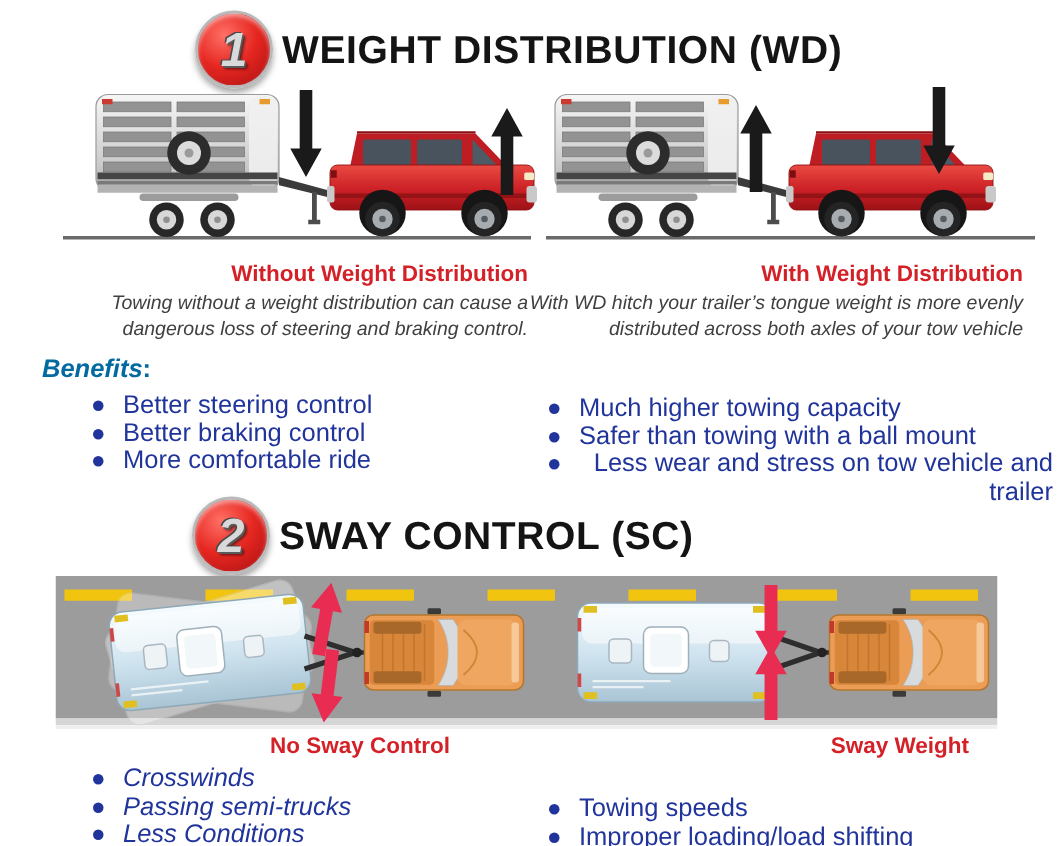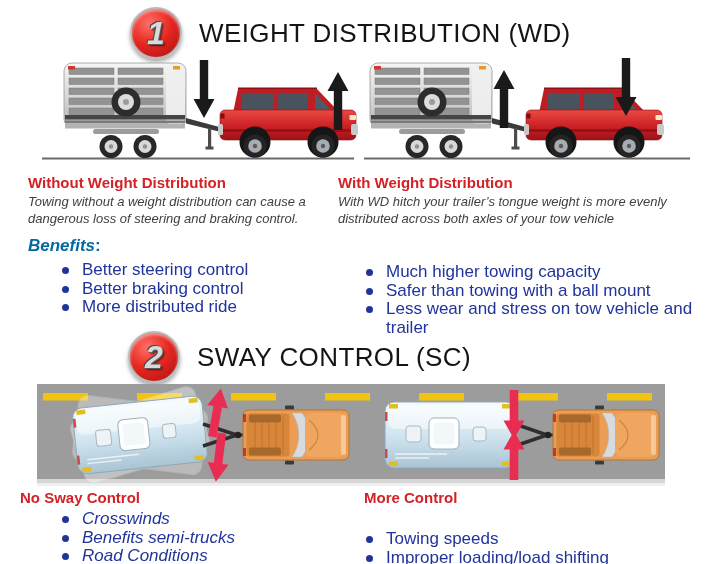--- a/index.html
+++ b/index.html
@@ -18,42 +18,42 @@
     border:2px solid #b9b9b9;
     box-shadow:0 3px 4px rgba(0,0,0,.35), inset 0 2px 3px rgba(255,255,255,.5);
     display:flex; align-items:center; justify-content:center; flex:0 0 auto;
   }
   .badge span {
     font-size:32px; font-weight:bold; font-style:italic; color:#d9d9d9;
     text-shadow:-1px -1px 0 #4a4a4a, 1px 1px 0 #5a5a5a, 2px 2px 2px rgba(0,0,0,.6);
     line-height:1;
   }
   .sec-title {
-    margin-left:17px; font-size:26px; font-weight:normal; color:#141414;
+    margin-left:6px; font-size:26px; font-weight:bold; color:#141414;
     letter-spacing:.4px; white-space:nowrap;
   }
   
-  .caption { position:absolute; text-align:left; }
+  .caption { position:absolute; text-align:right; }
   .cap-wo  { left:28px;  top:174px; width:324px; }
   .cap-w   { left:338px; top:174px; width:344px; }
   .red-head { font-size:15px; font-weight:bold; color:#d42127; margin-bottom:3px; }
   .desc { font-size:13px; color:#404040; line-height:1.28;font-style:italic; }
   
   .benefits-head {
     position:absolute; left:28px; top:236px;
     font-size:17px; font-weight:bold; color:#0369a1;
   }
   .benefits-head .it { font-style:italic; }
   .blist { position:absolute; list-style:none; }
   .blist li { display:flex; align-items:flex-start; line-height:18.5px;
               font-size:17px; color:#20349b; }
   .blist .dot { width:7px; height:7px; border-radius:50%; background:#20349b;
                 margin:6px 13px 0 0; flex:0 0 auto; }
   .ul1-left  { left:62px;  top:261px; width:300px; }
-  .ul1-right { left:366px; top:263px; width:336px; }
+  .ul1-right { left:366px; top:263px; width:336px;text-align:right; }
   .ul2-left  { left:62px;  top:510px; width:300px;font-style:italic; }
   .ul2-right { left:366px; top:530px; width:336px; }
   
   .cap-nsc { left:20px;  top:489px; width:280px; }
   .cap-sc  { left:364px; top:489px; width:282px; }
   
   .sv-scenes { position:absolute; left:36px; top:58px; }
   .road      { position:absolute; left:37px; top:384px; }
 </style>
 </head>
@@ -175,21 +175,21 @@
     <li>
         <span class="dot"></span>
         <span>Better steering control</span>
       </li>
     <li>
         <span class="dot"></span>
         <span>Better braking control</span>
       </li>
     <li>
         <span class="dot"></span>
-        <span>More distributed ride</span>
+        <span>More comfortable ride</span>
       </li>
   </ul>
   <ul class="blist ul1-right">
     <li>
         <span class="dot"></span>
         <span>Much higher towing capacity</span>
       </li>
     <li>
         <span class="dot"></span>
         <span>Safer than towing with a ball mount</span>
@@ -286,35 +286,35 @@
       <use href="#tvTruck" transform="translate(516,26)"></use>
       <use href="#redArrowUp" transform="translate(477,21) rotate(180)"></use>
       <use href="#redArrowUp" transform="translate(477,81)"></use>
     </g>
   </svg>
 
   <div class="caption cap-nsc">
     <div class="red-head">No Sway Control</div>
   </div>
   <div class="caption cap-sc">
-    <div class="red-head">More Control</div>
+    <div class="red-head">Sway Weight</div>
   </div>
 
   <ul class="blist ul2-left">
     <li>
         <span class="dot"></span>
         <span>Crosswinds</span>
       </li>
     <li>
         <span class="dot"></span>
-        <span>Benefits semi-trucks</span>
-      </li>
-    <li>
-        <span class="dot"></span>
-        <span>Road Conditions</span>
+        <span>Passing semi-trucks</span>
+      </li>
+    <li>
+        <span class="dot"></span>
+        <span>Less Conditions</span>
       </li>
   </ul>
   <ul class="blist ul2-right">
     <li>
         <span class="dot"></span>
         <span>Towing speeds</span>
       </li>
     <li>
         <span class="dot"></span>
         <span>Improper loading/load shifting</span>

